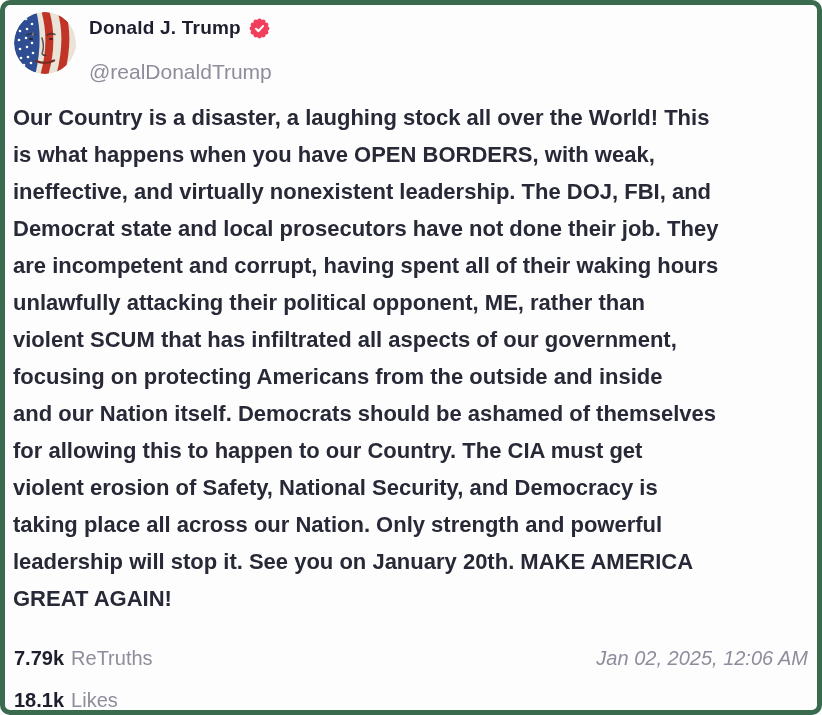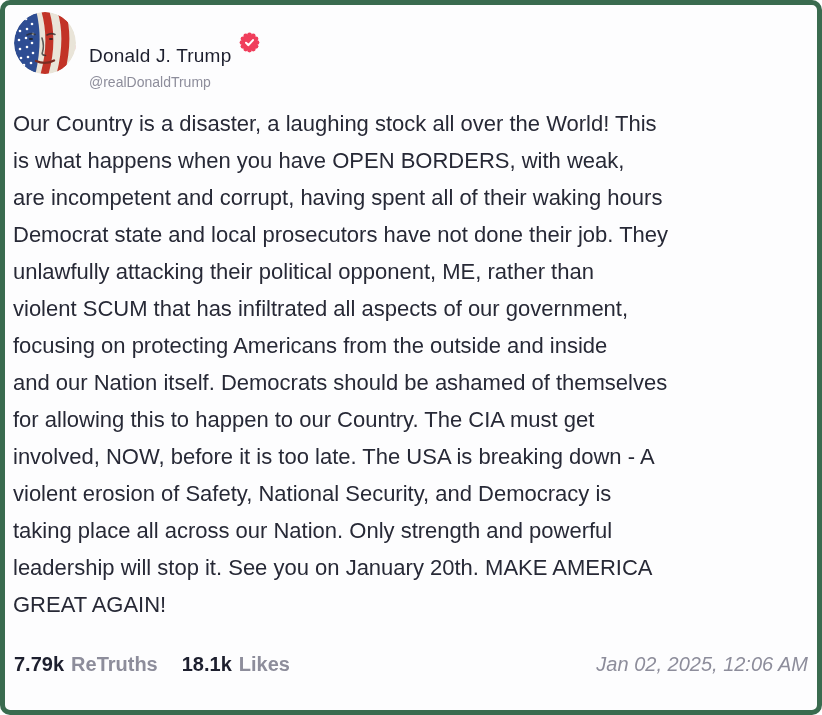--- a/index.html
+++ b/index.html
@@ -17,40 +17,41 @@
 
   .header { display: flex; padding: 7px 9px 0 9px; }
   .avatar {
     width: 62px; height: 62px; border-radius: 50%;
     flex: none; overflow: hidden; cursor: pointer;
   }
   .avatar svg { display: block; width: 62px; height: 62px; }
   .header-text { margin-left: 13px; padding-top: 5px; }
   .name-row { display: flex; align-items: center; gap: 8px; }
   .display-name {
-    font-size: 19px; font-weight: normal; color: #1d1f2e;
-    letter-spacing: 0.2px; cursor: pointer; margin-top: 28px;
+    font-size: 19px; font-weight: bold; color: #1d1f2e;
+    letter-spacing: 0.2px; cursor: pointer;
   }
   .badge { width: 21px; height: 21px; flex: none; }
-  .handle { font-size: 14px; color: #8d8d9b; margin-top: 7px; cursor: pointer; }
+  .handle { font-size: 21px; color: #8d8d9b; margin-top: 21px; cursor: pointer; }
 
   .body { margin-top: 15px; padding: 0 8px; }
   .body-line {
     font-size: 22px; line-height: 37px; color: #272936;
     white-space: nowrap;
+    font-weight: bold;
   }
 
   .footer {
     display: flex; justify-content: space-between; align-items: baseline;
     margin-top: 28px; padding: 0 9px; font-size: 20px; line-height: 26px;
   }
-  .stats { display: flex; gap: 24px; }
+  .stats { display: flex; gap: 16px; flex-direction: column; }
   .stat { display: flex; gap: 7px; cursor: pointer; }
   .stat-count { font-weight: bold; color: #1d1f2e; }
-  .stat-label { color: #8d8d9b; font-weight: bold; }
+  .stat-label { color: #8d8d9b; }
   .timestamp { color: #8d8d9b; cursor: pointer; font-style: italic; }
 </style>
 </head>
 <body>
 
 <div class="card">
 
   <div class="header">
     <div class="avatar">
       <svg viewBox="0 0 62 62">
@@ -116,28 +117,28 @@
           <path d="M8 12.3 L10.8 15 L16 9.3" stroke="#ffffff" stroke-width="2.4" fill="none" stroke-linecap="round" stroke-linejoin="round"></path>
         </svg>
       </div>
       <div class="handle">@realDonaldTrump</div>
     </div>
   </div>
 
   <div class="body">
     <div class="body-line">Our Country is a disaster, a laughing stock all over the World! This</div>
     <div class="body-line">is what happens when you have OPEN BORDERS, with weak,</div>
+    <div class="body-line">ineffective, and virtually nonexistent leadership. The DOJ, FBI, and</div>
+    <div class="body-line">Democrat state and local prosecutors have not done their job. They</div>
     <div class="body-line">are incompetent and corrupt, having spent all of their waking hours</div>
-    <div class="body-line">Democrat state and local prosecutors have not done their job. They</div>
     <div class="body-line">unlawfully attacking their political opponent, ME, rather than</div>
     <div class="body-line">violent SCUM that has infiltrated all aspects of our government,</div>
     <div class="body-line">focusing on protecting Americans from the outside and inside</div>
     <div class="body-line">and our Nation itself. Democrats should be ashamed of themselves</div>
     <div class="body-line">for allowing this to happen to our Country. The CIA must get</div>
-    <div class="body-line">involved, NOW, before it is too late. The USA is breaking down - A</div>
     <div class="body-line">violent erosion of Safety, National Security, and Democracy is</div>
     <div class="body-line">taking place all across our Nation. Only strength and powerful</div>
     <div class="body-line">leadership will stop it. See you on January 20th. MAKE AMERICA</div>
     <div class="body-line">GREAT AGAIN!</div>
   </div>
 
   <div class="footer">
     <div class="stats">
       <div class="stat">
         <span class="stat-count">7.79k</span>

